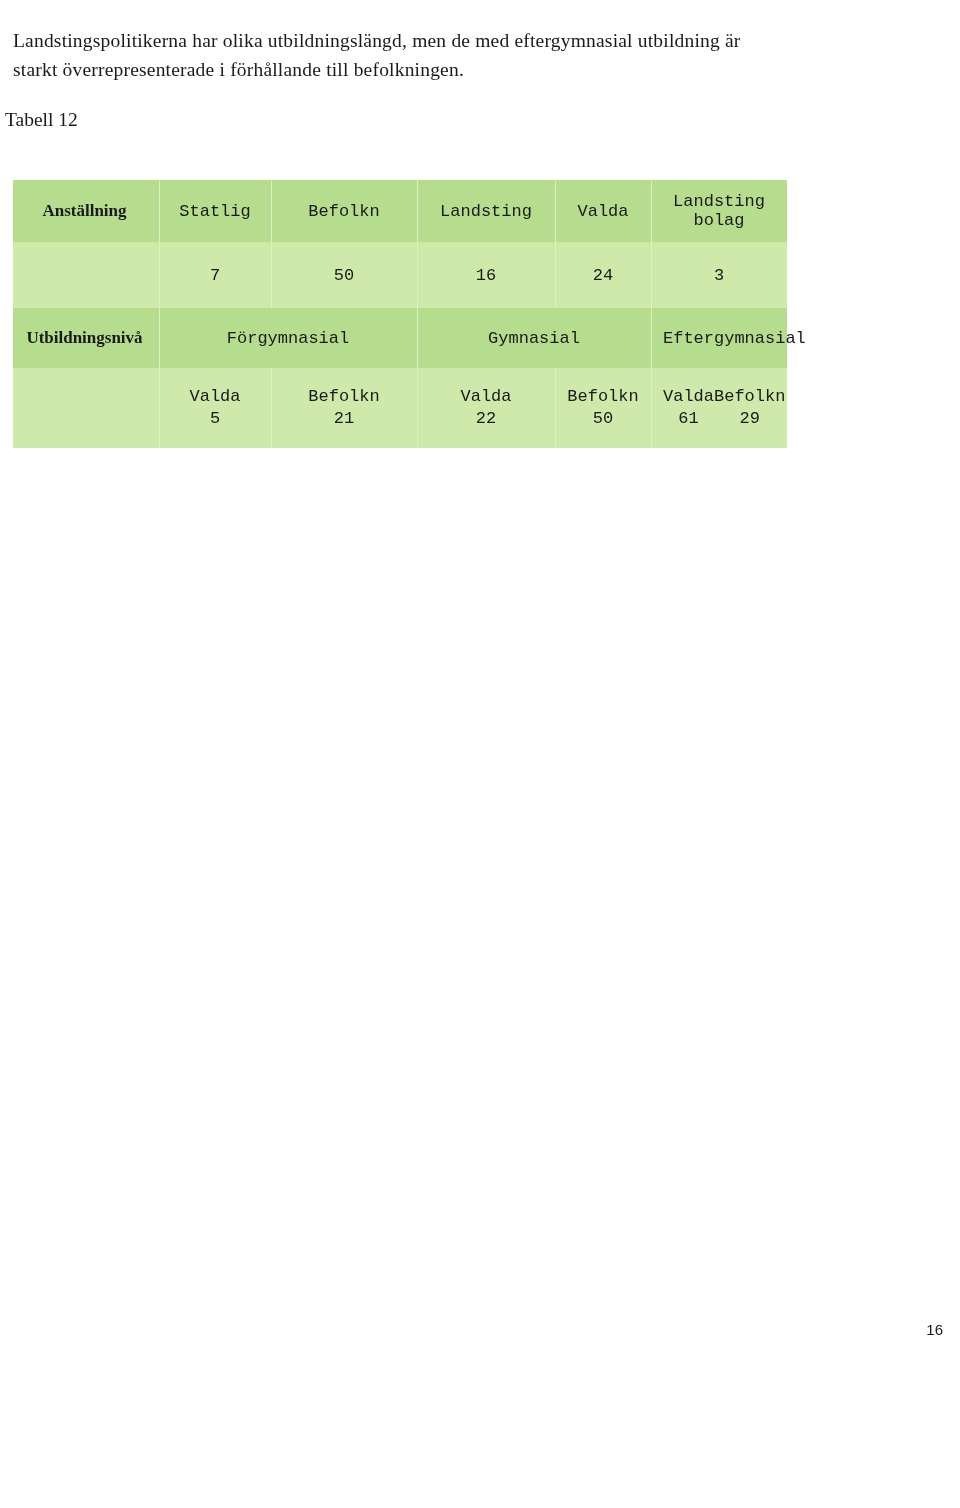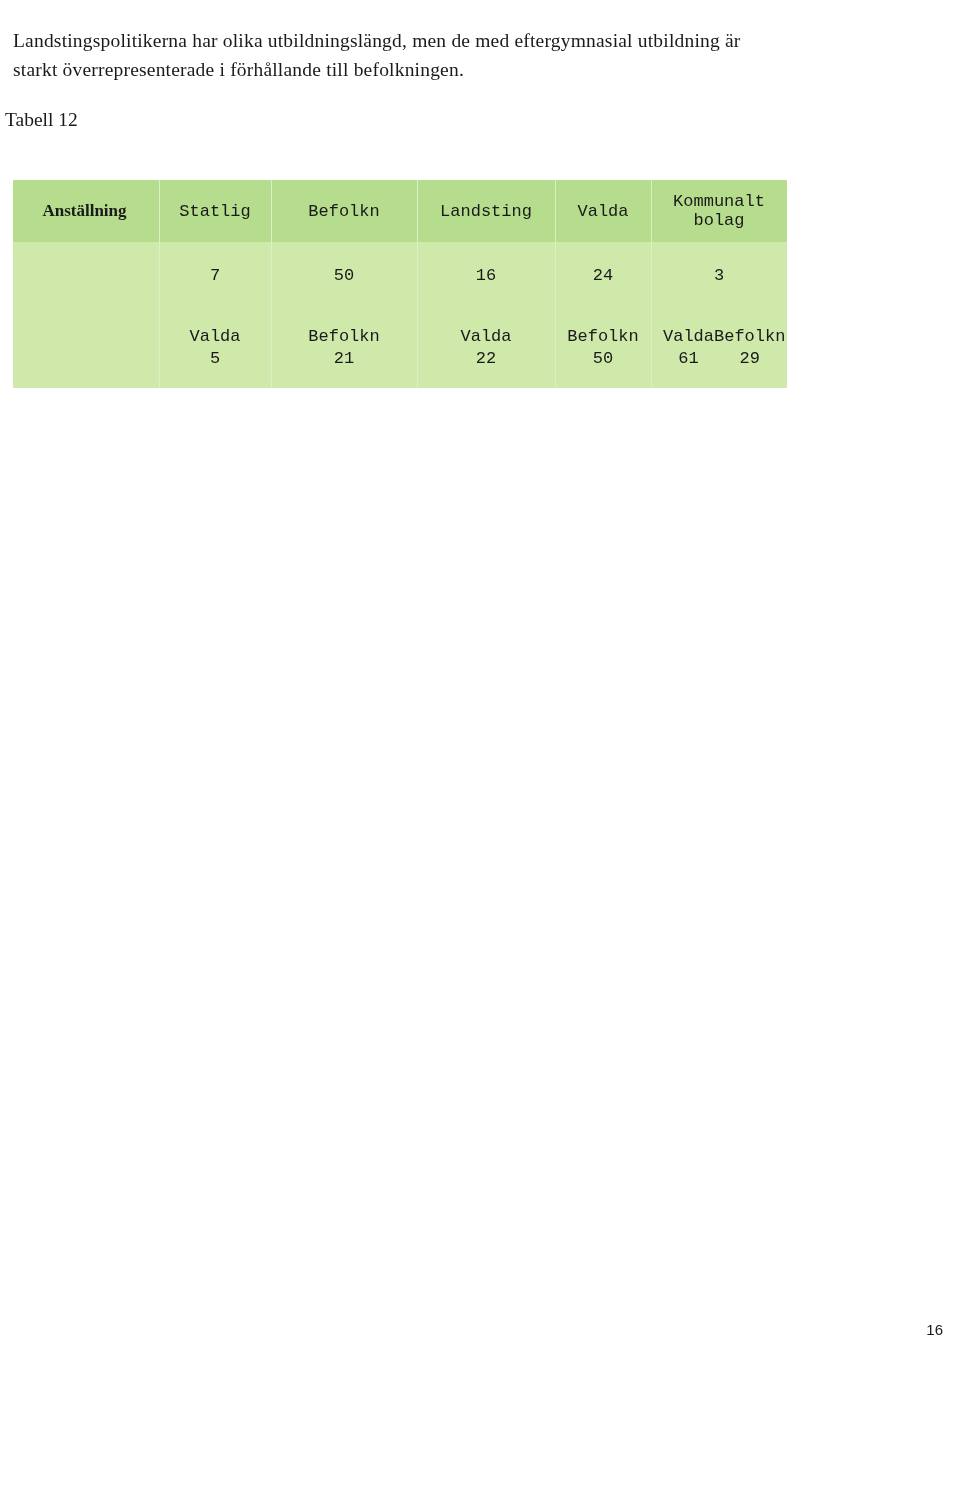--- a/index.html
+++ b/index.html
@@ -124,32 +124,38 @@
       <col style="width:136px">
     </colgroup>
     <tbody>
 
       <tr class="row-head">
         <td class="lbl">Anställning</td>
         <td class="sep">Statlig</td>
         <td class="sep">Befolkn</td>
         <td class="sep">Landsting</td>
         <td class="sep">Valda</td>
-        <td class="sep">Kommunalt bolag</td>
+        <td class="sep">Landsting bolag</td>
       </tr>
 
       <tr class="row-data">
         <td></td>
         <td class="sep">7</td>
         <td class="sep">50</td>
         <td class="sep">16</td>
         <td class="sep">24</td>
         <td class="sep">3</td>
       </tr>
 
+      <tr class="row-head">
+        <td class="lbl">Utbildningsnivå</td>
+        <td class="sep" colspan="2">Förgymnasial</td>
+        <td class="sep" colspan="2">Gymnasial</td>
+        <td class="sep" colspan="1">Eftergymnasial</td>
+      </tr>
 
       <tr class="row-sub">
         <td></td>
 
         <td class="sep">
           <span class="cell-stack">
             <span class="t">Valda</span>
             <span class="v">5</span>
           </span>
         </td>

